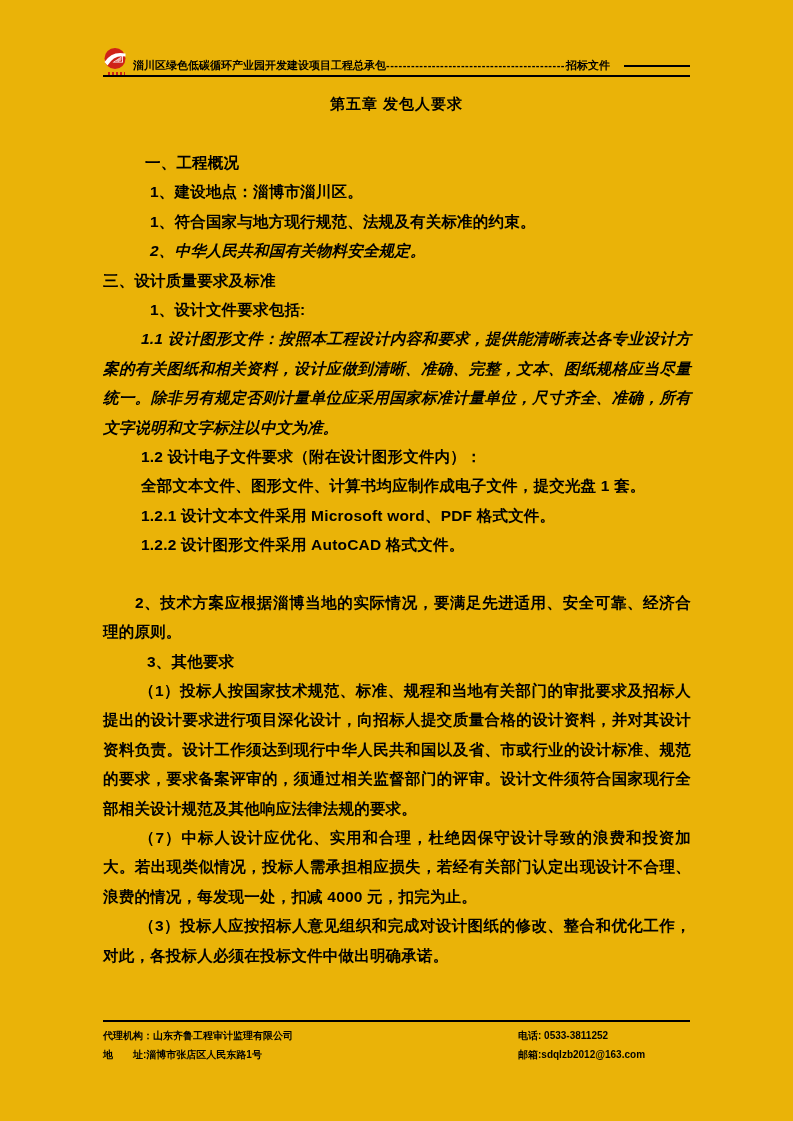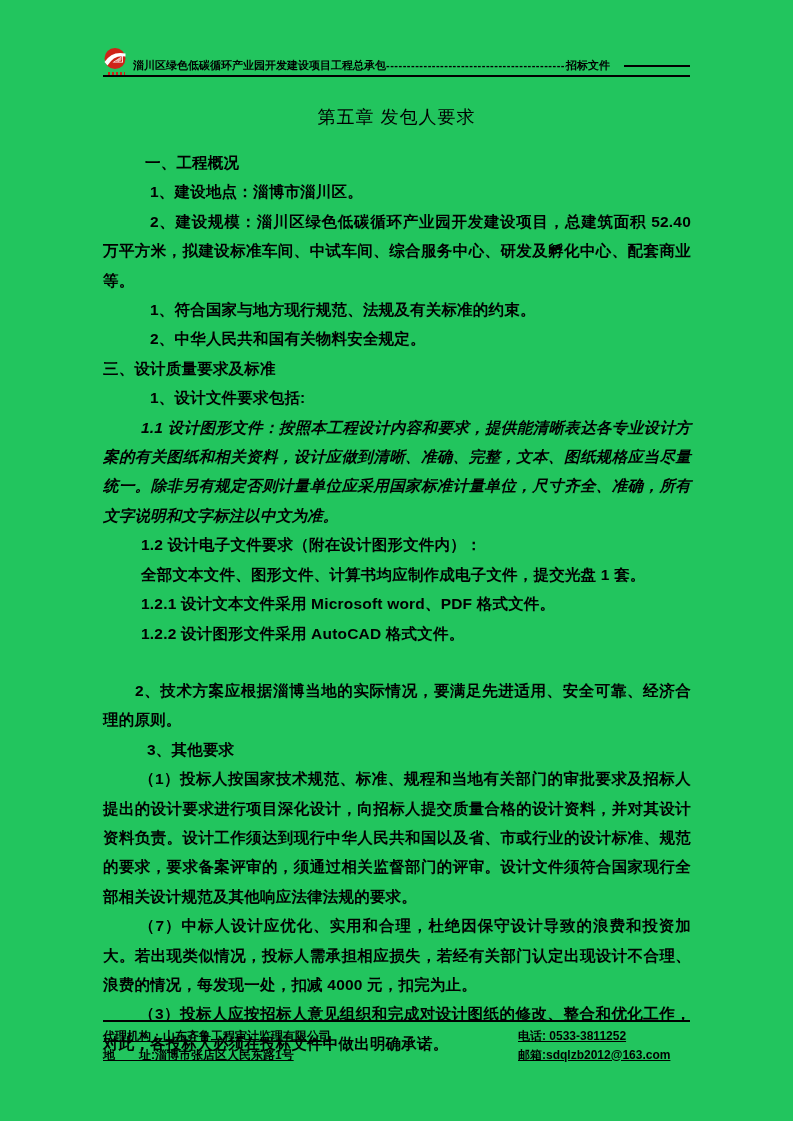--- a/index.html
+++ b/index.html
@@ -1,20 +1,20 @@
 <!DOCTYPE html>
 <html lang="zh"><head>
 <meta charset="utf-8">
 <style>
   html,body{margin:0;padding:0;background:#e8e8e8;}
   .page{
     position:relative;
     width:793px;height:1121px;
     margin:0 auto;
-    background:#22c55e;
+    background:#eab308;
     font-family:"Liberation Sans","DejaVu Sans",sans-serif;
     color:#000;
     overflow:hidden;
   }
   
   .page-header{
     position:absolute;left:103px;right:103px;top:44px;
     border-bottom:2.5px solid #000;
     padding-bottom:3px;
   }
@@ -31,43 +31,43 @@
   }
   .header-dashes{letter-spacing:0.5px;overflow:hidden;}
   .header-tail-rule{
     display:inline-block;flex:0 0 auto;
     width:66px;height:2px;background:#000;
     margin-left:14px;margin-bottom:5px;
   }
   
   .doc-title{
     position:absolute;top:95px;left:0;right:0;
-    margin:10px;text-align:center;
-    font-size:18px;font-weight:400;letter-spacing:1px;
+    margin:0;text-align:center;
+    font-size:15px;font-weight:700;letter-spacing:1px;
   }
   
   .doc-body{
     position:absolute;top:148px;left:103px;width:588px;
   }
   .doc-body p{
     margin:0;
     font-size:15.5px;font-weight:700;
     line-height:29.4px;
     text-align:justify;
     letter-spacing:0.2px;
   }
   
   .page-footer{
     position:absolute;left:103px;right:103px;top:1020px;
     border-top:2px solid #000;
     padding-top:5px;
   }
   .footer-row{
     display:flex;justify-content:space-between;
-    font-size:12px;font-weight:700;line-height:18.5px;text-decoration:underline;
+    font-size:10px;font-weight:700;line-height:18.5px;
   }
   .footer-left{flex:1 1 auto;}
   .footer-right{flex:0 0 172px;text-align:left;}
 </style>
 </head>
 <body>
 
 <div class="page">
 
   <header class="page-header">
@@ -87,23 +87,22 @@
         <span>招标文件</span>
       <span class="header-tail-rule"></span>
     </div>
   </header>
 
   <h1 class="doc-title">第五章 发包人要求</h1>
 
   <main class="doc-body" id="doc-body">
       <p style="text-indent: 42px;">一、工程概况</p>
       <p style="text-indent: 47px;">1、建设地点：淄博市淄川区。</p>
-      <p style="text-indent: 47px;">2、建设规模：淄川区绿色低碳循环产业园开发建设项目，总建筑面积 52.40 万平方米，拟建设标准车间、中试车间、综合服务中心、研发及孵化中心、配套商业等。</p>
       <p style="text-indent: 47px;">1、符合国家与地方现行规范、法规及有关标准的约束。</p>
-      <p style="text-indent: 47px;">2、中华人民共和国有关物料安全规定。</p>
+      <p style="text-indent: 47px; font-style: italic;">2、中华人民共和国有关物料安全规定。</p>
       <p style="text-indent: 0px;">三、设计质量要求及标准</p>
       <p style="text-indent: 47px;">1、设计文件要求包括:</p>
       <p style="text-indent: 38px; font-style: italic;">1.1 设计图形文件：按照本工程设计内容和要求，提供能清晰表达各专业设计方案的有关图纸和相关资料，设计应做到清晰、准确、完整，文本、图纸规格应当尽量统一。除非另有规定否则计量单位应采用国家标准计量单位，尺寸齐全、准确，所有文字说明和文字标注以中文为准。</p>
       <p style="text-indent: 38px;">1.2 设计电子文件要求（附在设计图形文件内）：</p>
       <p style="text-indent: 38px;">全部文本文件、图形文件、计算书均应制作成电子文件，提交光盘 1 套。</p>
       <p style="text-indent: 38px;">1.2.1 设计文本文件采用 Microsoft word、PDF 格式文件。</p>
       <p style="text-indent: 38px;">1.2.2 设计图形文件采用 AutoCAD 格式文件。</p>
       <p style="text-indent: 32px; margin-top: 28px;">2、技术方案应根据淄博当地的实际情况，要满足先进适用、安全可靠、经济合理的原则。</p>
       <p style="text-indent: 44px;">3、其他要求</p>
       <p style="text-indent: 36px;">（1）投标人按国家技术规范、标准、规程和当地有关部门的审批要求及招标人提出的设计要求进行项目深化设计，向招标人提交质量合格的设计资料，并对其设计资料负责。设计工作须达到现行中华人民共和国以及省、市或行业的设计标准、规范的要求，要求备案评审的，须通过相关监督部门的评审。设计文件须符合国家现行全部相关设计规范及其他响应法律法规的要求。</p>

